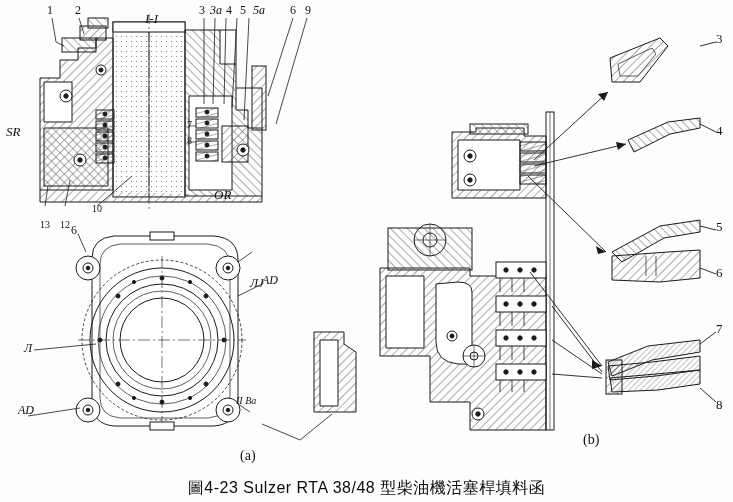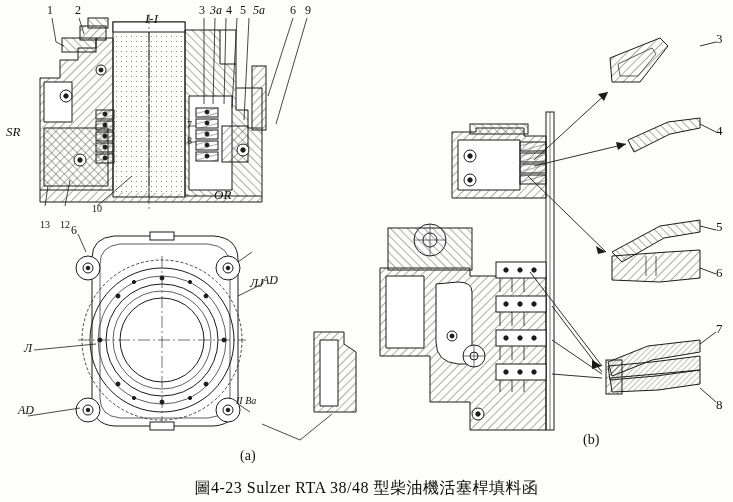--- a/index.html
+++ b/index.html
@@ -32,21 +32,21 @@
   }
   .lbl.small { font-size: 10px; }
   .lbl.ital { font-style: italic; }
   .lbl.big { font-size: 13px; }
   .caption {
     position: absolute;
     left: 0;
     top: 478px;
     width: 733px;
     text-align: center;
-    font-family: Liberation Serif, serif;
+    font-family: Liberation Sans, sans-serif;
     font-size: 16px;
     color: #0d0d0d;
     letter-spacing: 0.5px;
   }
   .panel-tag {
     position: absolute;
     font-family: "Liberation Serif", serif;
     font-size: 14px;
     color: #111;
   }

